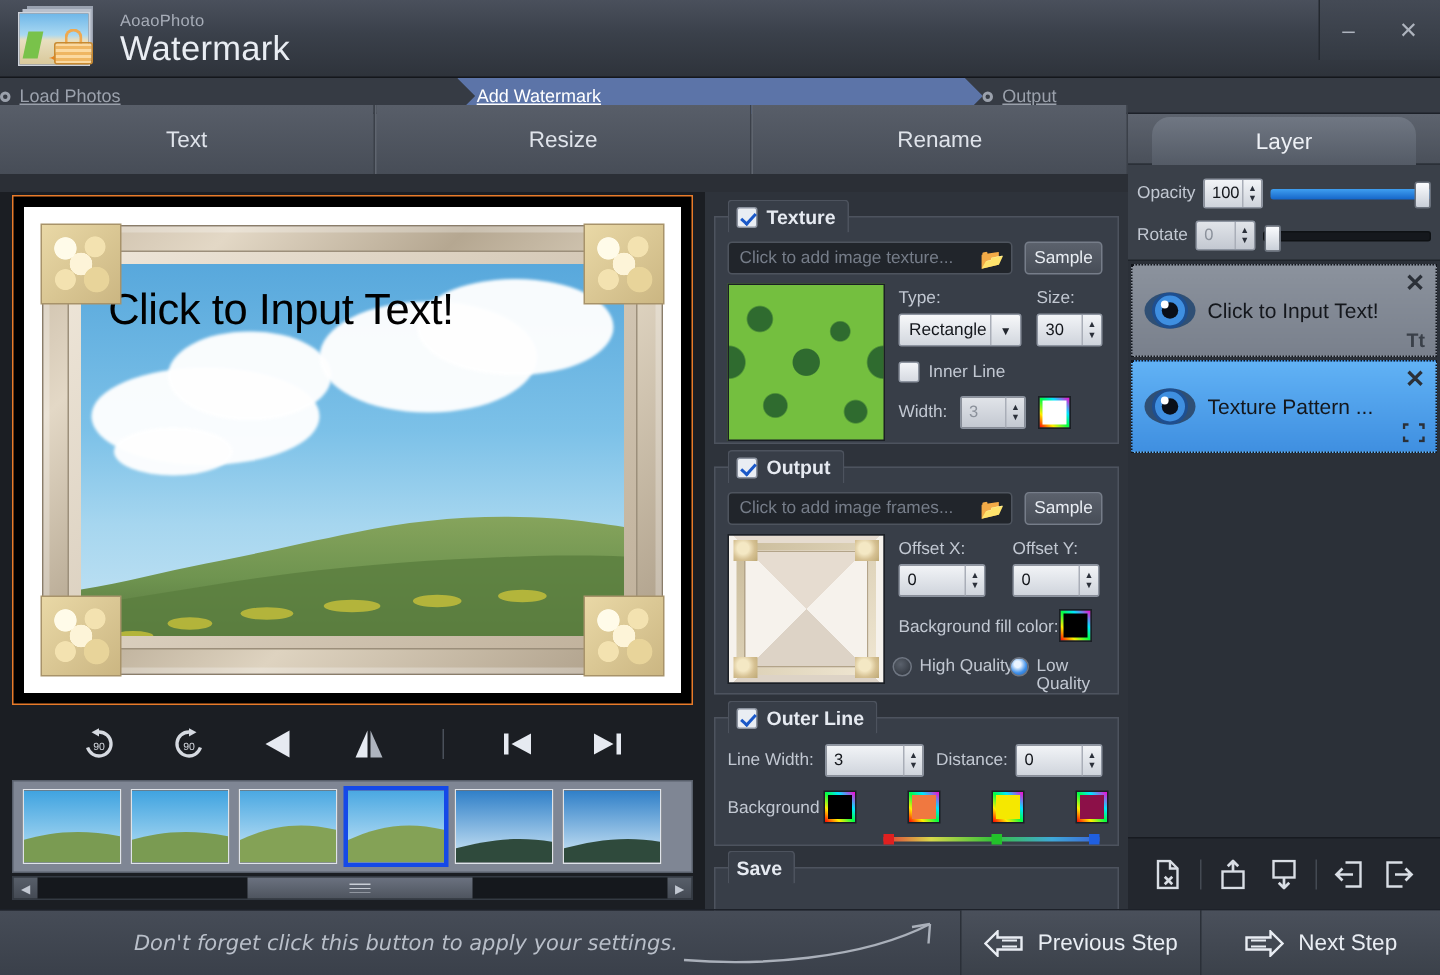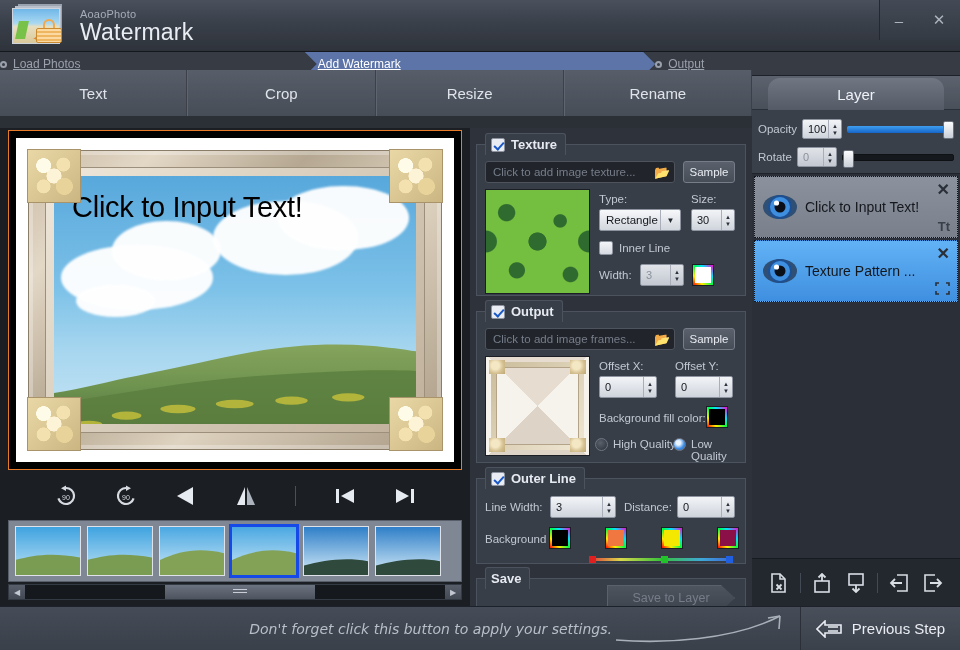--- a/index.html
+++ b/index.html
@@ -454,21 +454,20 @@
       <span>Add Watermark</span>
     </div>
     <div class="step">
       <span class="dot"></span>
       <span>Output</span>
     </div>
   </div>
 
   <div class="tabrow">
     <div class="tab">Text</div>
-    <div class="tab">Crop</div>
     <div class="tab">Resize</div>
     <div class="tab">Rename</div>
   </div>
 
   <div class="leftpane">
     <div class="preview-box">
       <div class="frame-art">
         <div class="frame-outer">
           <div class="frame-bevel">
             <div class="frame-photo">
@@ -746,21 +745,20 @@
         <span class="gstop" style="left:0;background:#e02020;"></span>
         <span class="gstop" style="left:50%;background:#22c22a;"></span>
         <span class="gstop" style="right:0;background:#1f5fe0;"></span>
       </div>
     </div>
 
     <div class="group" style="top:450px; height:40px;">
       <div class="grouptab">
         <span class="gtitle">Save</span>
       </div>
-      <div class="btn-save" style="position:absolute;right:10px;top:6px;">Save to Layer</div>
     </div>
   </div>
 
   <div class="right">
     <div class="layer-head">
       <div class="cap">Layer</div>
     </div>
 
     <div class="slider-area">
       <div class="srow" style="top:8px;">
@@ -871,15 +869,22 @@
         <path d="M166 6 L154 8 M166 6 L165 19" fill="none" stroke="#aab0ba" stroke-width="1.6"></path>
       </svg>
     </div>
     <div class="navbtn">
       <svg width="26" height="18" viewBox="0 0 26 18">
           <path d="M9 1 1 9l8 8v-4h16v-8H9z" fill="none" stroke="#e9edf3" stroke-width="1.6"></path>
           <path d="M12 7h10M12 11h10" stroke="#e9edf3" stroke-width="1.4"></path>
         </svg>
       <span>Previous Step</span>
     </div>
+    <div class="navbtn">
+      <svg width="26" height="18" viewBox="0 0 26 18">
+          <path d="M17 1l8 8-8 8v-4H1V5h16z" fill="none" stroke="#e9edf3" stroke-width="1.6"></path>
+          <path d="M4 7h10M4 11h10" stroke="#e9edf3" stroke-width="1.4"></path>
+        </svg>
+      <span>Next Step</span>
+    </div>
   </div>
 
 </div>
 
 </body></html>

